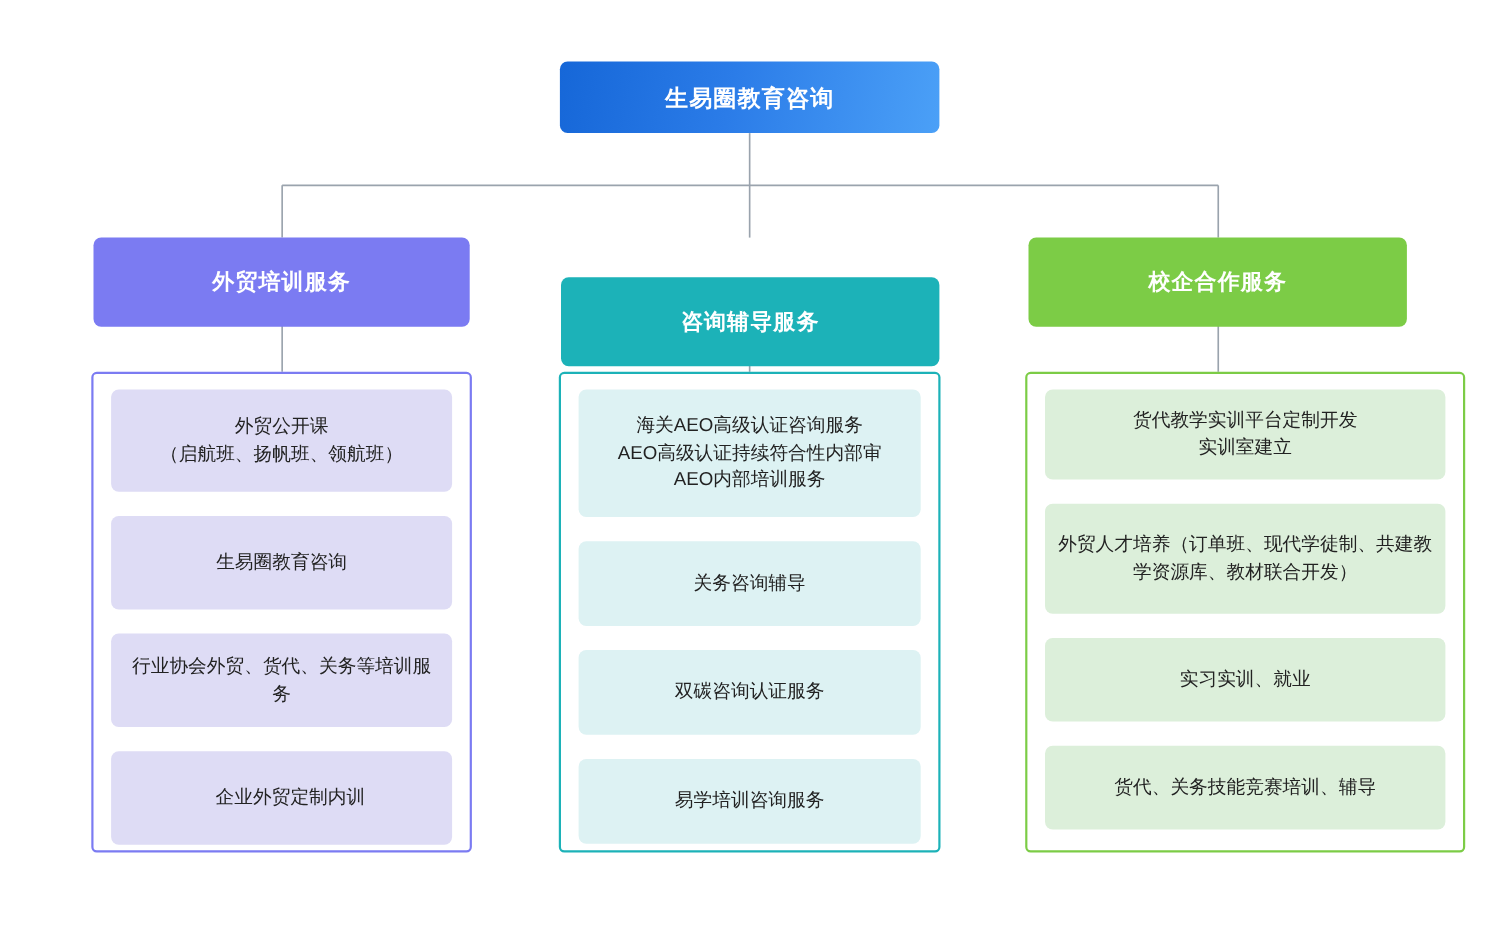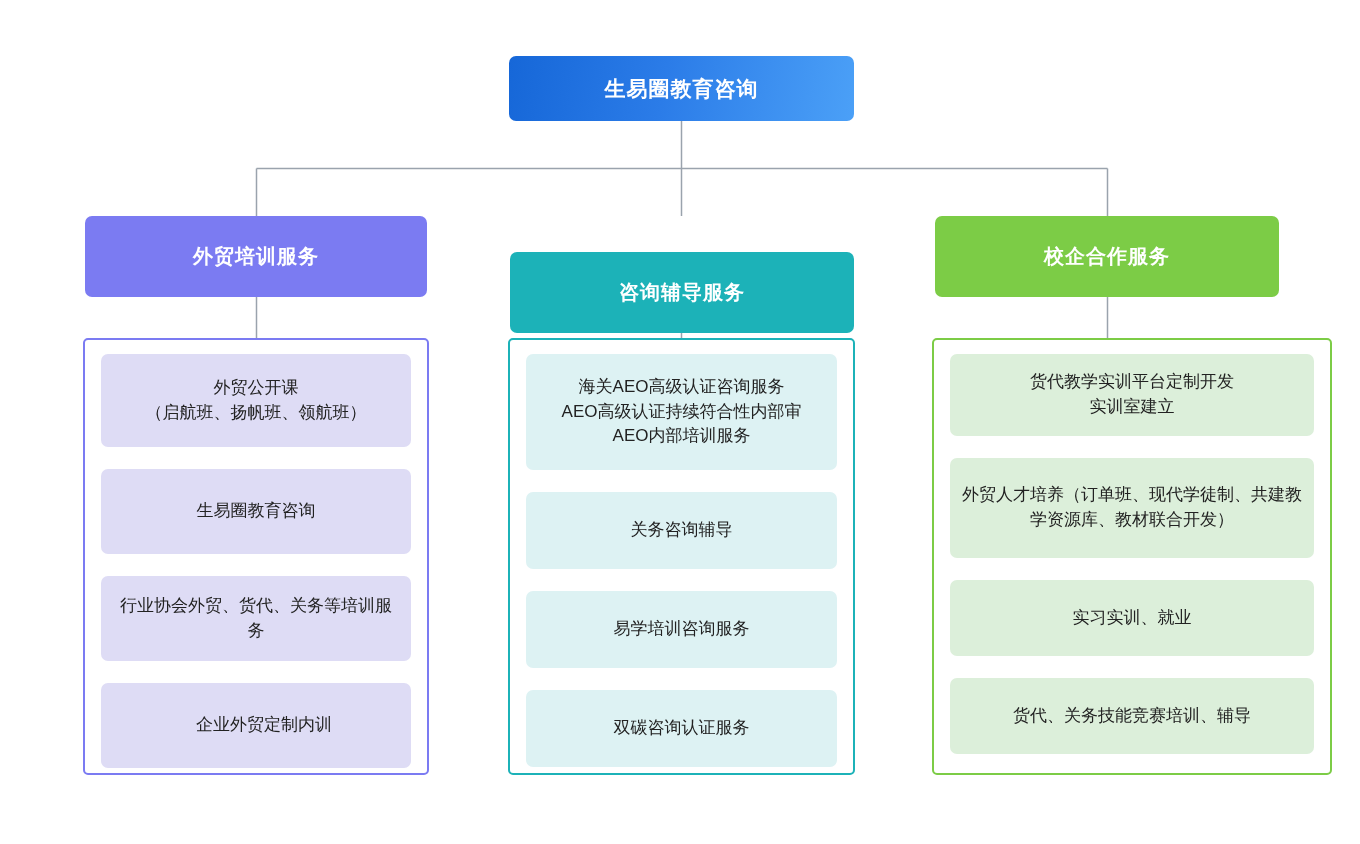--- a/index.html
+++ b/index.html
@@ -159,22 +159,22 @@
     <div class="leaf-card">生易圈教育咨询</div>
     <div class="leaf-card">行业协会外贸、货代、关务等培训服务</div>
     <div class="leaf-card">企业外贸定制内训</div>
   </div>
 
   <div class="panel col-1">
     <div class="leaf-card">海关AEO高级认证咨询服务
 AEO高级认证持续符合性内部审
 AEO内部培训服务</div>
     <div class="leaf-card">关务咨询辅导</div>
+    <div class="leaf-card">双碳咨询认证服务</div>
     <div class="leaf-card">易学培训咨询服务</div>
-    <div class="leaf-card">双碳咨询认证服务</div>
   </div>
 
   <div class="panel col-2">
     <div class="leaf-card">货代教学实训平台定制开发
 实训室建立</div>
     <div class="leaf-card">外贸人才培养（订单班、现代学徒制、共建教学资源库、教材联合开发）</div>
     <div class="leaf-card">实习实训、就业</div>
     <div class="leaf-card">货代、关务技能竞赛培训、辅导</div>
   </div>
 

